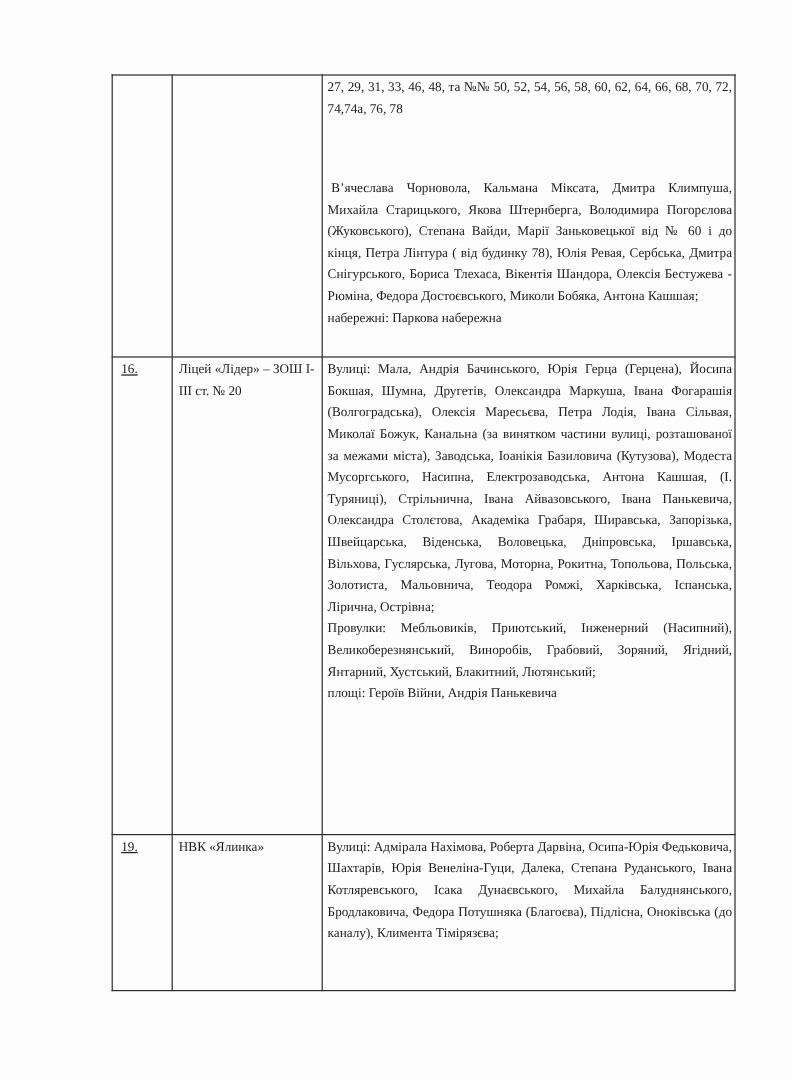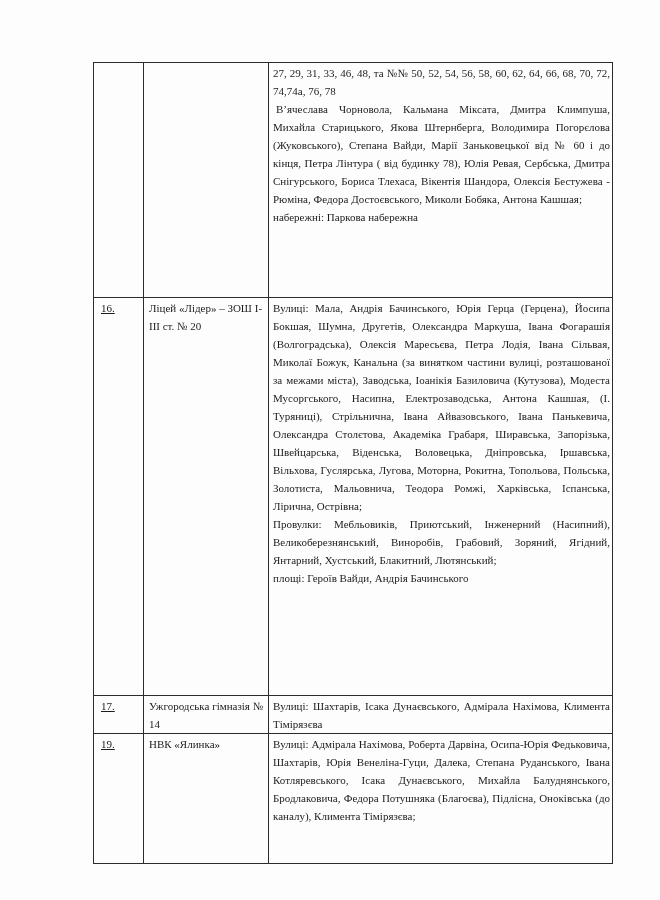--- a/index.html
+++ b/index.html
@@ -44,20 +44,21 @@
   td.cell-streets {
     width: 344px;
     padding: 1px 2px 0 4px;
   }
   td.cell-streets p {
     margin: 0;
     text-align: justify;
   }
   td.cell-streets p.indented {
     text-indent: 3px;
+    margin-top: 48px;
   }
 </style>
 </head>
 <body>
 
 <div class="page">
   <table class="doc-table">
     <colgroup>
       <col style="width:50px">
       <col style="width:125px">
@@ -74,31 +75,24 @@
         <p>набережні: Паркова набережна</p>
       </td>
     </tr>
 
     <tr style="height:398px">
       <td class="cell-num">16.</td>
       <td class="cell-school">Ліцей «Лідер» – ЗОШ І-ІІІ ст. № 20</td>
       <td class="cell-streets">
         <p>Вулиці: Мала, Андрія Бачинського, Юрія Герца (Герцена), Йосипа Бокшая,  Шумна, Другетів, Олександра Маркуша, Івана Фогарашія (Волгоградська), Олексія Маресьєва, Петра Лодія, Івана Сільвая, Миколаї Божук, Канальна (за винятком частини вулиці, розташованої за межами міста), Заводська, Іоанікія Базиловича (Кутузова), Модеста Мусоргського, Насипна, Електрозаводська, Антона Кашшая, (І. Туряниці), Стрільнична, Івана Айвазовського, Івана Панькевича, Олександра Столєтова, Академіка Грабаря, Ширавська, Запорізька, Швейцарська, Віденська, Воловецька, Дніпровська, Іршавська, Вільхова, Гуслярська, Лугова, Моторна, Рокитна, Топольова, Польська, Золотиста, Мальовнича, Теодора Ромжі, Харківська, Іспанська, Лірична, Острівна;</p>
         <p>Провулки: Мебльовиків, Приютський, Інженерний (Насипний), Великоберезнянський, Виноробів, Грабовий, Зоряний, Ягідний, Янтарний, Хустський, Блакитний, Лютянський;</p>
-        <p>площі: Героїв Вайди, Андрія Бачинського</p>
+        <p>площі: Героїв Війни, Андрія Панькевича</p>
       </td>
     </tr>
 
-    <tr style="height:38px">
-      <td class="cell-num">17.</td>
-      <td class="cell-school">Ужгородська гімназія № 14</td>
-      <td class="cell-streets">
-        <p>Вулиці: Шахтарів, Ісака Дунаєвського, Адмірала Нахімова, Климента Тімірязєва</p>
-      </td>
-    </tr>
 
     <tr style="height:130px">
       <td class="cell-num">19.</td>
       <td class="cell-school">НВК «Ялинка»</td>
       <td class="cell-streets">
         <p>Вулиці: Адмірала Нахімова, Роберта Дарвіна, Осипа-Юрія Федьковича, Шахтарів, Юрія Венеліна-Гуци, Далека, Степана Руданського, Івана Котляревського, Ісака Дунаєвського, Михайла Балуднянського, Бродлаковича, Федора Потушняка (Благоєва), Підлісна, Оноківська (до каналу), Климента Тімірязєва;</p>
       </td>
     </tr>
   </tbody>
     </table>

